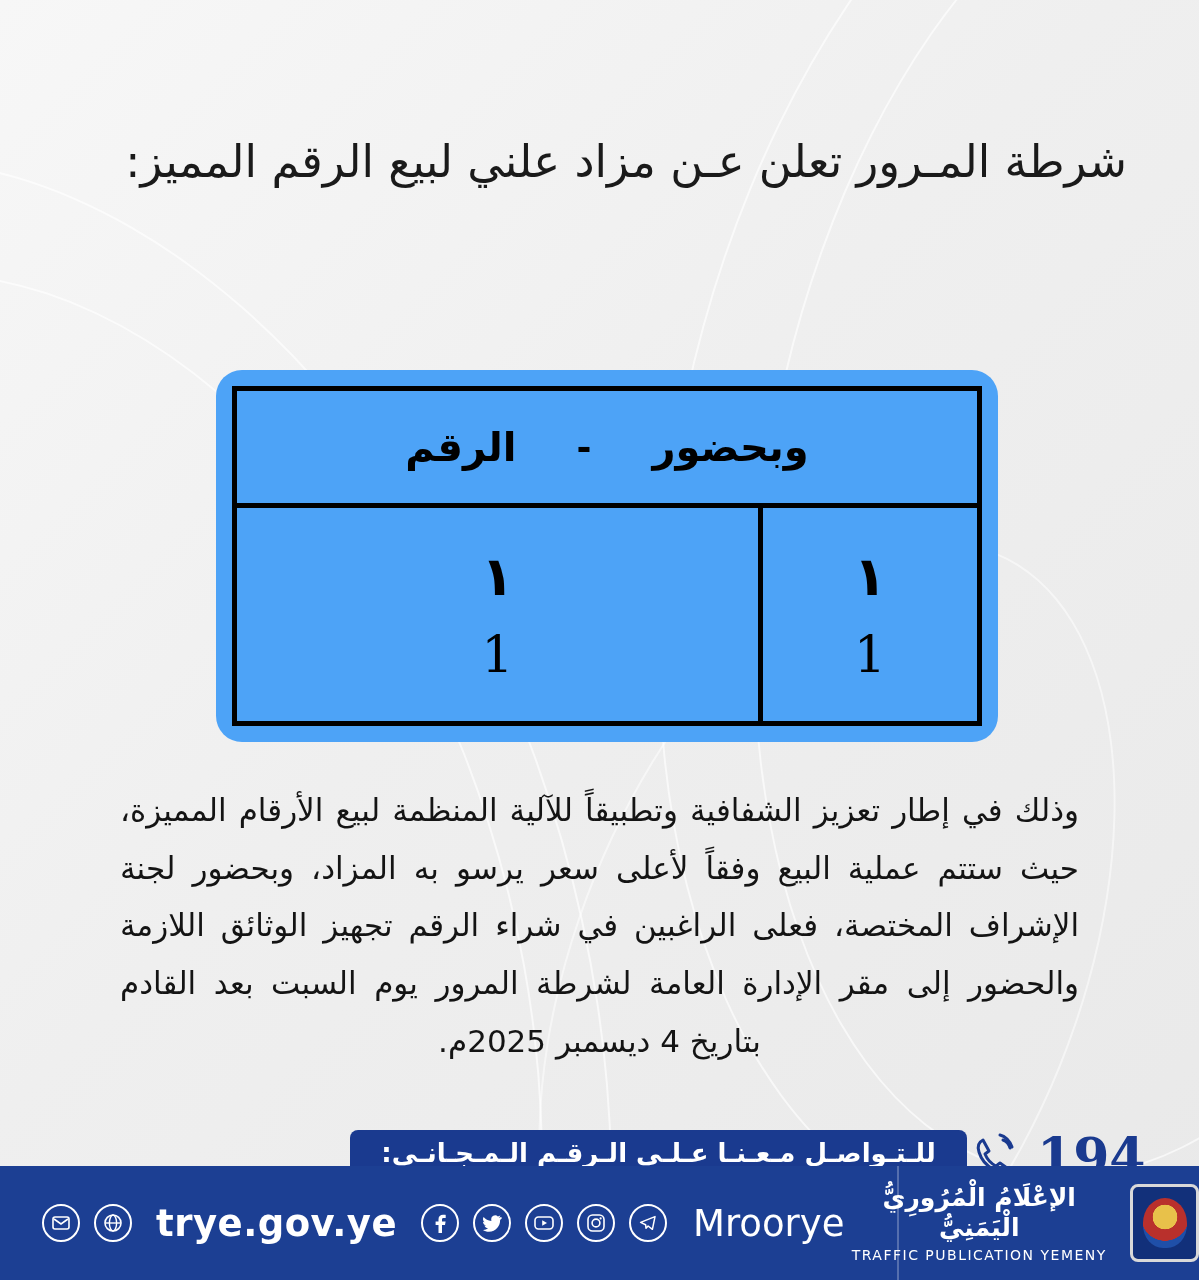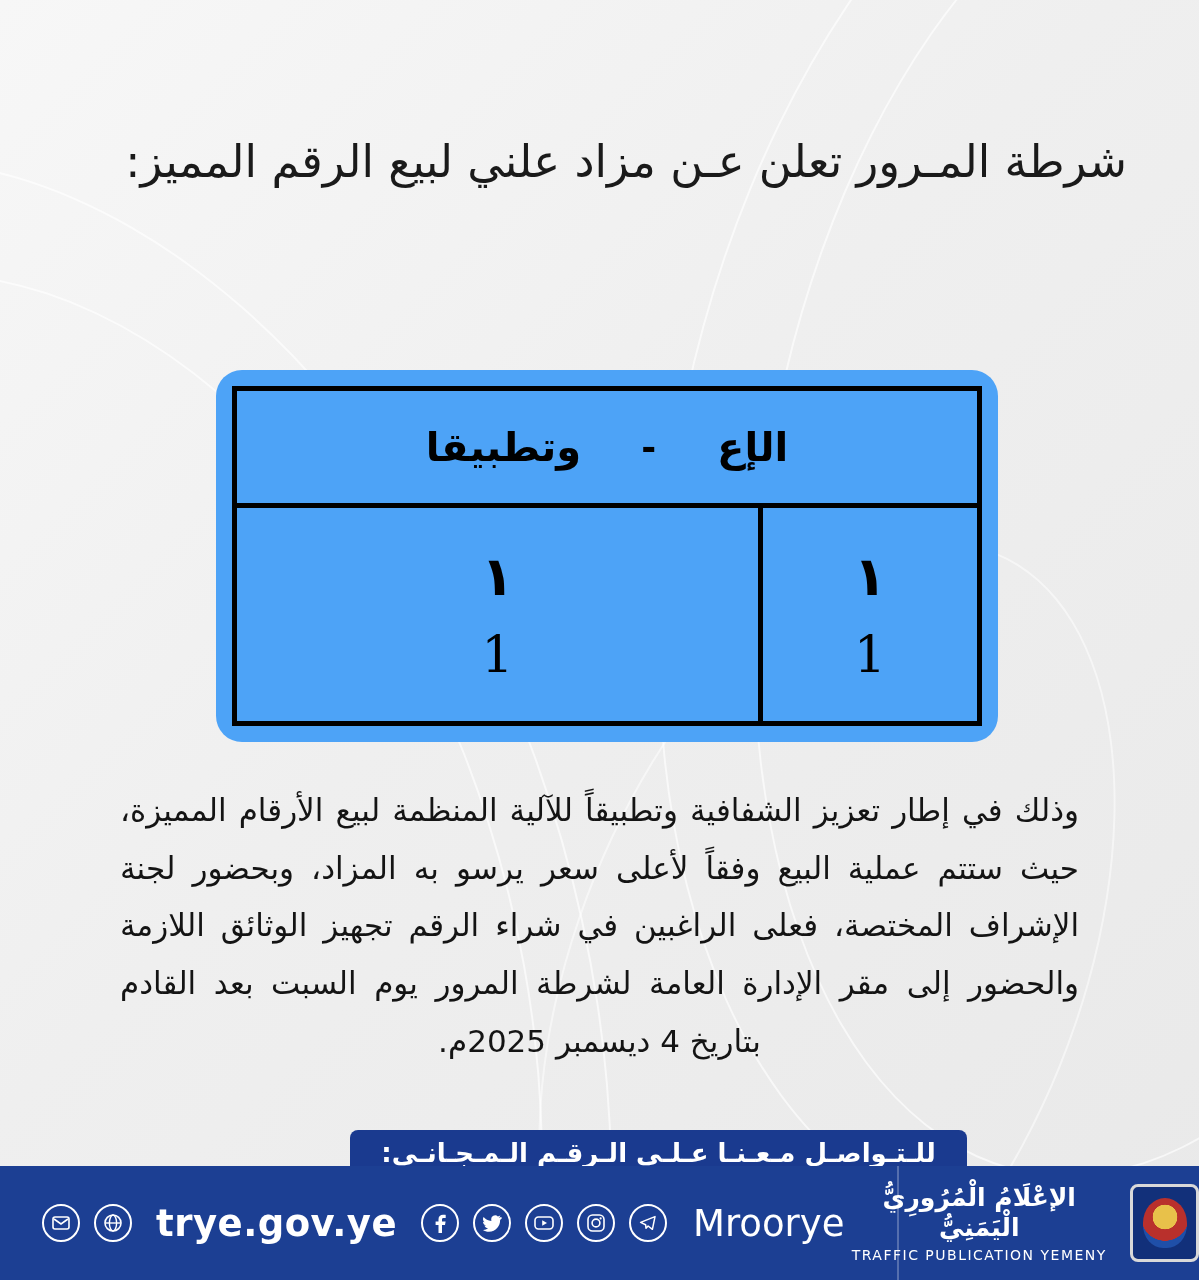--- a/index.html
+++ b/index.html
@@ -262,41 +262,51 @@
   <div class="swirl s2"></div>
   <div class="swirl s3"></div>
   <div class="swirl s4"></div>
   <div class="swirl s5"></div>
 
   <div class="title">شرطة المـرور تعلن عـن مزاد علني لبيع الرقم المميز:</div>
 
   <div class="plate-wrap">
     <div class="plate-inner">
       <div class="plate-top">
-        <span>الإع</span>
+        <span>وبحضور</span>
         <span class="dash">-</span>
-        <span>وتطبيقا</span>
+        <span>الرقم</span>
       </div>
       <div class="plate-bottom">
         <div class="plate-cell left">
           <div class="num-ar">١</div>
           <div class="num-en">1</div>
         </div>
         <div class="plate-cell right">
           <div class="num-ar">١</div>
           <div class="num-en">1</div>
         </div>
       </div>
     </div>
   </div>
 
   <div class="body-text">وذلك في إطار تعزيز الشفافية وتطبيقاً للآلية المنظمة لبيع الأرقام المميزة، حيث ستتم عملية البيع وفقاً لأعلى سعر يرسو به المزاد، وبحضور لجنة الإشراف المختصة، فعلى الراغبين في شراء الرقم تجهيز الوثائق اللازمة والحضور إلى مقر الإدارة العامة لشرطة المرور يوم السبت بعد القادم بتاريخ 4 ديسمبر 2025م.</div>
 
   <div class="contact-row">
     <div class="contact-bar">للـتـواصـل مـعـنـا عـلـى الـرقـم الـمـجـانـي:</div>
+    <div class="hotline">
+      <span class="phone-icon">
+        <svg width="54" height="54" viewBox="0 0 54 54">
+          <path d="M14 10c-4 2-6 6-4 12 2 7 8 14 15 18 6 3 11 2 13-2l-7-5-4 3c-4-2-9-7-11-12l4-3-6-11z" fill="none" stroke="#1a3a8f" stroke-width="3" stroke-linejoin="round"></path>
+          <path d="M34 10c3 1 6 4 7 8" fill="none" stroke="#1a3a8f" stroke-width="3" stroke-linecap="round"></path>
+          <path d="M31 5c5 1 10 6 12 12" fill="none" stroke="#1a3a8f" stroke-width="3" stroke-linecap="round"></path>
+        </svg>
+      </span>
+      <span class="num">194</span>
+    </div>
   </div>
 
   <div class="footer">
     <div class="footer-left">
       <span class="ic">
         <svg width="18" height="14" viewBox="0 0 18 14">
             <rect x="1" y="1" width="16" height="12" rx="2" fill="none" stroke="#fff" stroke-width="1.6"></rect>
             <path d="M2 3l7 5 7-5" fill="none" stroke="#fff" stroke-width="1.6"></path>
           </svg>
       </span>

